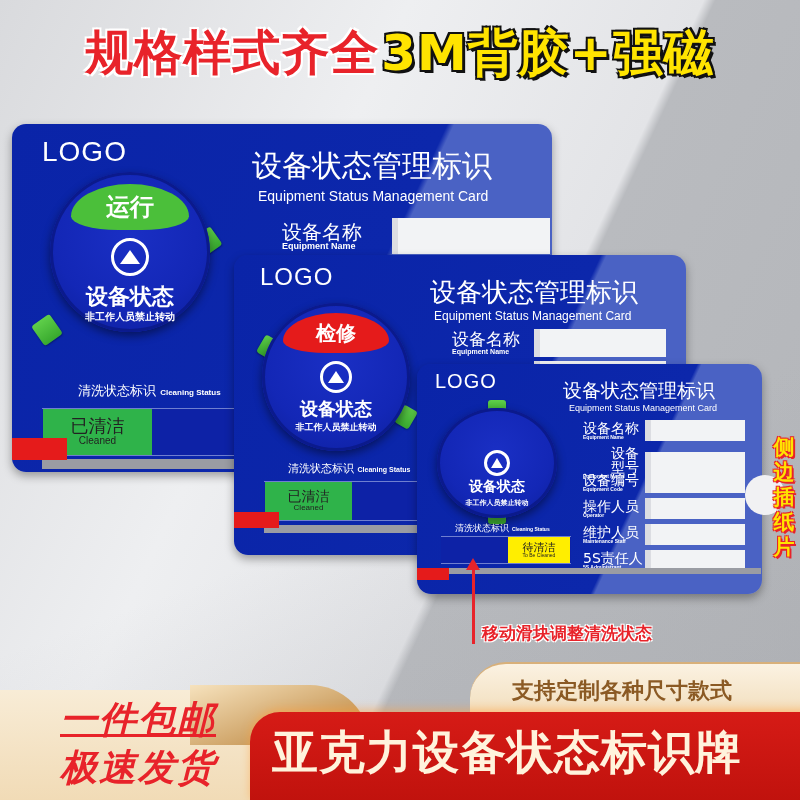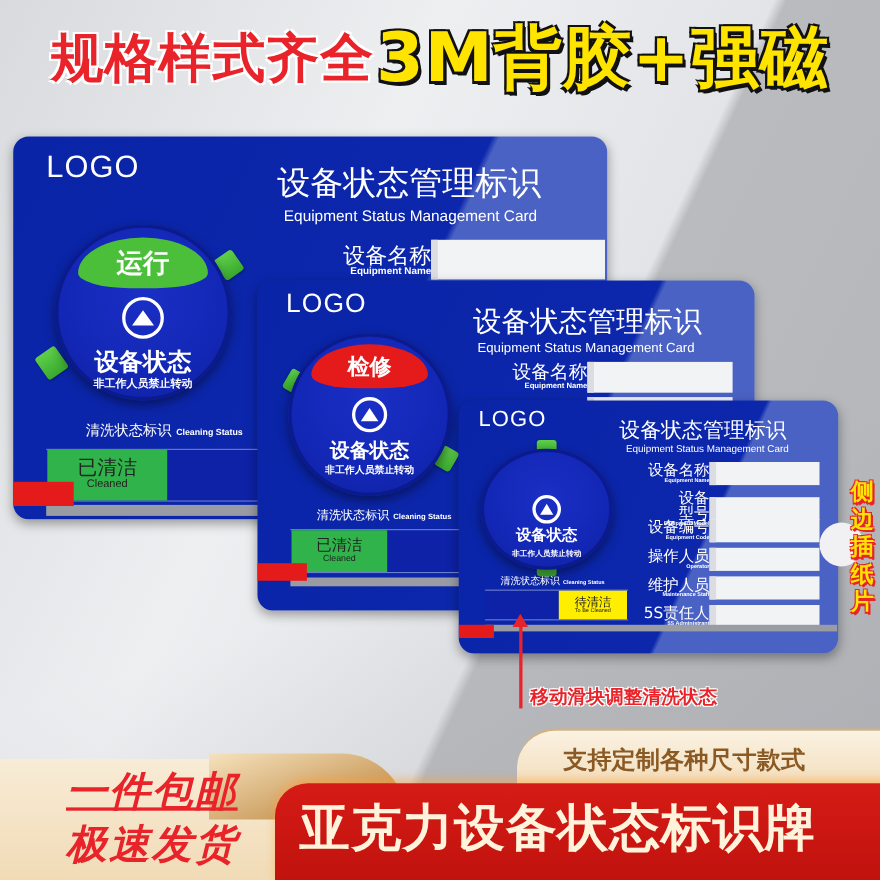--- a/index.html
+++ b/index.html
@@ -18,37 +18,37 @@
   .headline {
     position: absolute; top: 18px; left: 0; width: 800px; height: 70px;
     display: flex; align-items: center; justify-content: center; gap: 2px;
   }
   .headline .red {
     font-size: 48px; font-weight: bold; color: #e8232a;
     text-shadow: 2px 2px 0 #fff, -2px -2px 0 #fff, 2px -2px 0 #fff, -2px 2px 0 #fff;
     letter-spacing: 1px;
   }
   .headline .yellow {
-    font-size: 62px; font-weight: bold; color: #ffe400;
+    font-size: 50px; font-weight: bold; color: #ffe400;
     text-shadow: 2px 2px 0 #111, -2px -2px 0 #111, 2px -2px 0 #111, -2px 2px 0 #111, 3px 3px 0 #111;
     letter-spacing: 1px;
   }
 
   
   .card {
     position: absolute; border-radius: 14px;
     background: linear-gradient(115deg, #0a24a8 0%, #0c27ab 62%, #4a62c4 63%, #4a62c4 100%);
     box-shadow: 0 4px 10px rgba(0,0,0,0.35);
     overflow: hidden; color: #fff;
   }
   .card .logo { position: absolute; font-family: "Liberation Sans", sans-serif; color: #fff; letter-spacing: 1px; }
   .card .title { position: absolute; white-space: nowrap; color: #fff; }
   .card .subtitle { position: absolute; white-space: nowrap; font-family: "Liberation Sans", sans-serif; color: #fff; }
   .field-row { position: absolute; display: flex; align-items: center; }
-  .field-label { text-align: right; line-height: 1; }
+  .field-label { text-align: left; line-height: 1; }
   .field-label .cn { display: block; color: #fff; }
   .field-label .en { display: block; color: #fff; font-family: "Liberation Sans", sans-serif; font-weight: bold; }
   .field-box { background: #f2f3f5; border-left: 6px solid #dcdde2; }
 
   .dial {
     position: absolute; border-radius: 50%;
     background: radial-gradient(circle at 50% 40%, #1a2fc4 0%, #1327b6 60%, #0c1e98 100%);
     box-shadow: 0 4px 10px rgba(0,0,0,0.45), inset 0 0 0 3px #0b1a8c;
   }
   .dial .sector {
@@ -145,21 +145,21 @@
   <div class="field-row" style="left:270px; top:94px;">
     <div class="field-label" style="width:110px;">
       <span class="cn" style="font-size:20px;">设备名称</span>
       <span class="en" style="font-size:9px;">Equipment Name</span>
     </div>
     <div class="field-box" style="width:158px; height:36px;"></div>
   </div>
 
   <div class="tab" style="left:186px; top:106px; width:20px; height:22px; transform:rotate(-35deg);"></div>
   <div class="tab" style="left:24px; top:194px; width:22px; height:24px; transform:rotate(-35deg);"></div>
-  <div class="dial" style="left:38px; top:80px; width:160px; height:160px;">
+  <div class="dial" style="left:38px; top:48px; width:160px; height:160px;">
     <div class="sector" style="top:12px; width:118px; height:46px; background:#4bbf3a; font-size:24px; color:#fff;">运行</div>
     <div class="arrow-ring" style="top:66px; width:38px; height:38px;">
         <div class="arr" style="border-left-width:10px; border-right-width:10px; border-bottom-width:14px;"></div>
       </div>
     <div class="dial-title" style="top:110px; font-size:22px;">设备状态</div>
     <div class="dial-warn" style="top:138px; font-size:10px;">非工作人员禁止转动</div>
   </div>
 
   <div class="clean-label" style="left:66px; top:258px; font-size:13px;">
     <span>清洗状态标识</span>

